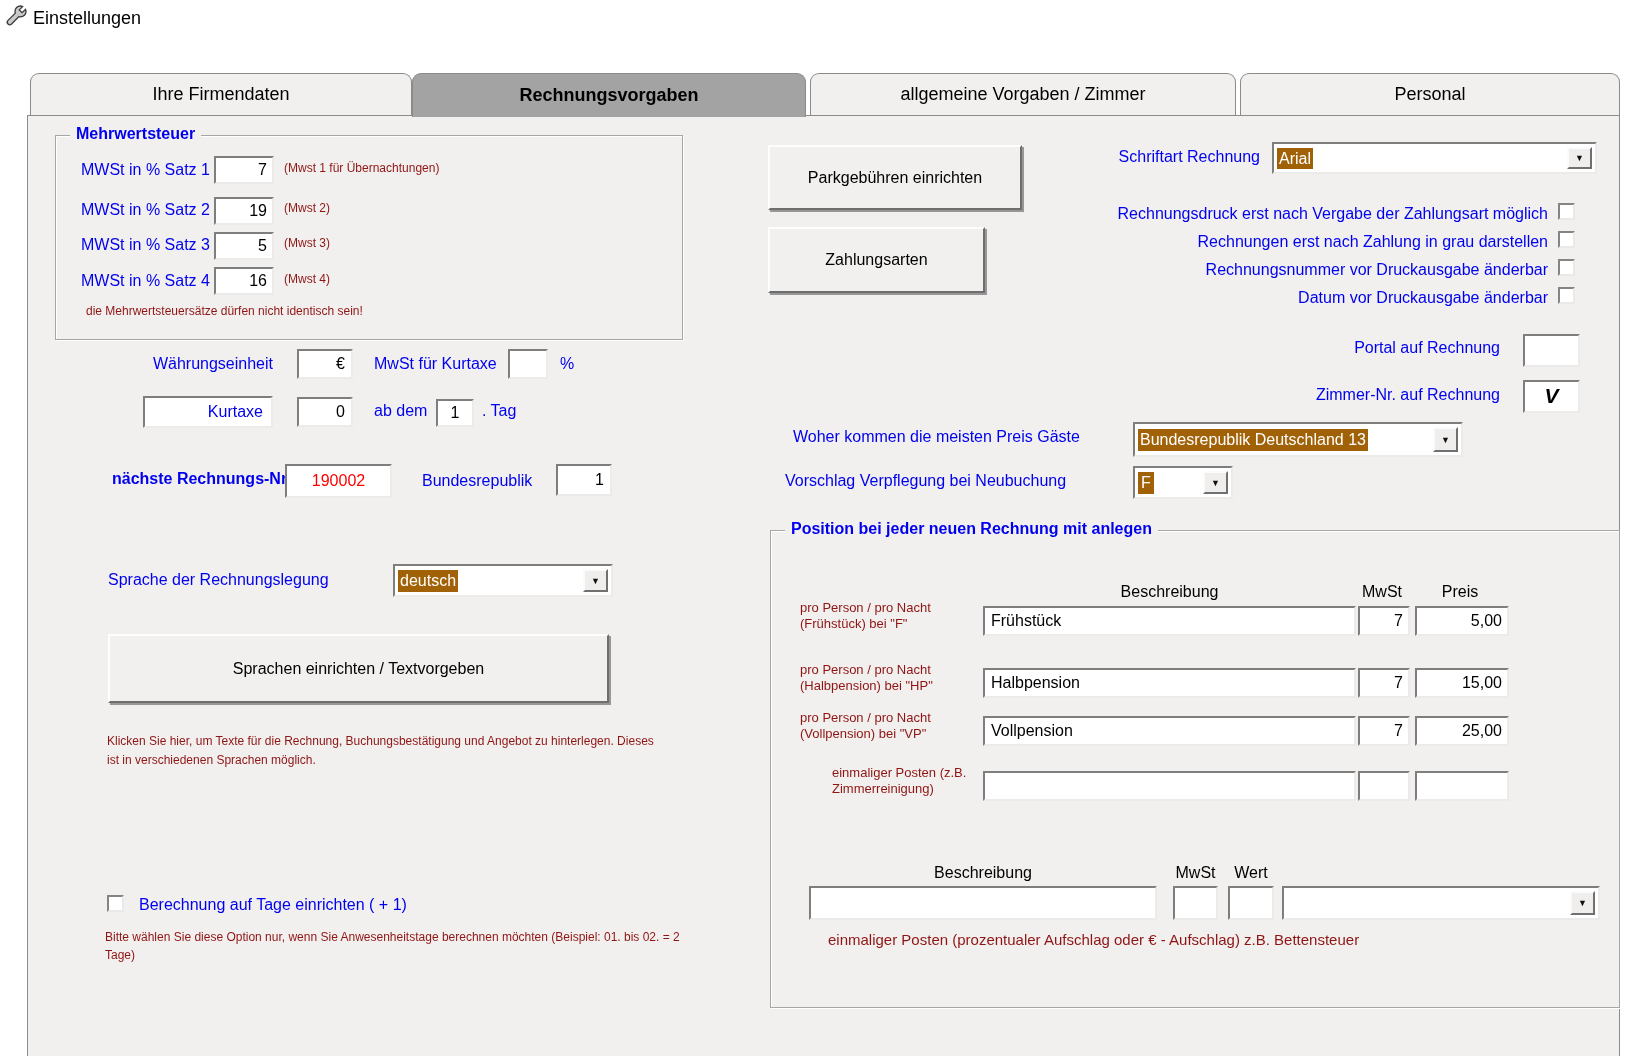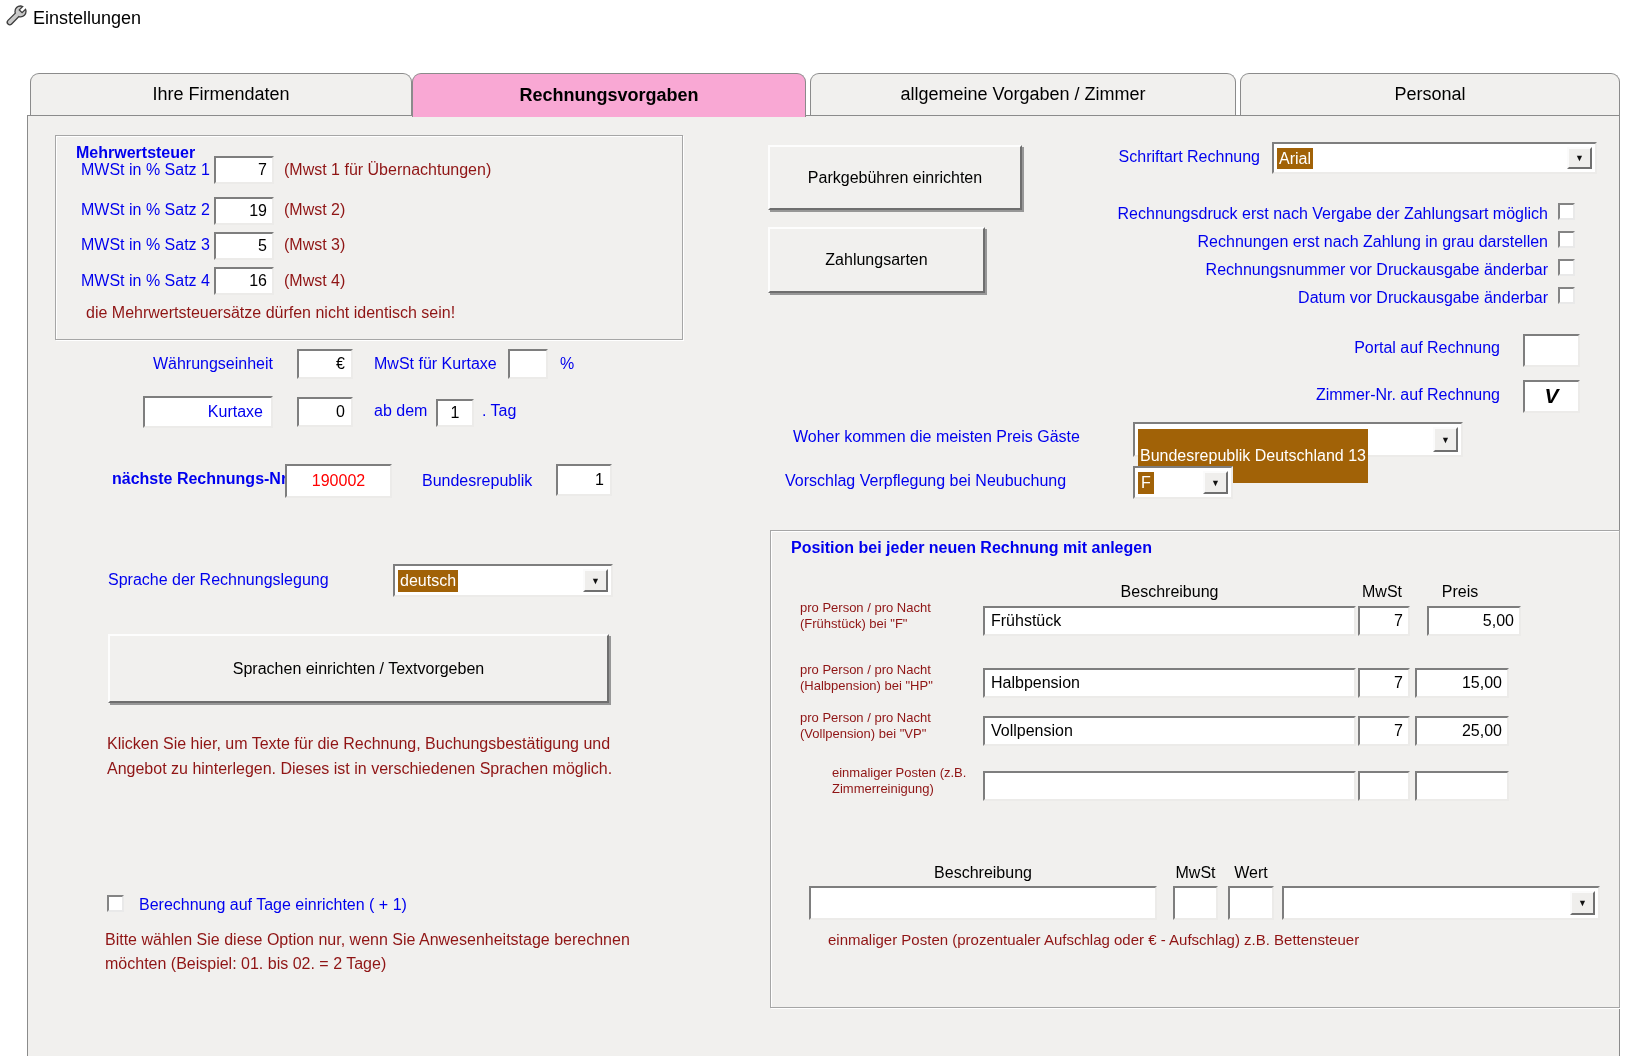--- a/index.html
+++ b/index.html
@@ -23,21 +23,21 @@
     font-size:18px; cursor:default; z-index:2;
   }
   .tab.active { height:44px; font-weight:bold; z-index:6; }
   .panel {
     position:absolute; left:27px; top:115px; width:1593px; height:941px;
     background:#F1F0EE; border:1px solid #8B8B8B; border-bottom:none; z-index:1;
   }
 
   
   .lblb { color:#0000EE; font-size:16px; white-space:nowrap; }
-  .lblr { color:#8F1414; font-size:16px; }
+  .lblr { color:#8F1414; font-size:12px; }
   .right { text-align:right; }
   .sunken {
     background:#fff; border:2px solid;
     border-color:#7E7E7E #ECEBE9 #ECEBE9 #7E7E7E;
   }
   .val { font-size:16px; color:#000; }
   .btn {
     background:#F1F0EE; border:2px solid;
     border-color:#FDFDFD #6E6E6E #6E6E6E #FDFDFD;
     box-shadow:2px 2px 0 #979797;
@@ -56,40 +56,40 @@
   .chk {
     position:absolute; width:17px; height:17px; background:#fff;
     border:2px solid; border-color:#848484 #E9E9E9 #E9E9E9 #848484;
   }
   .grp {
     position:absolute; border:1px solid #A6A6A6;
     box-shadow:inset 1px 1px 0 #FFFFFF, 1px 1px 0 #FFFFFF;
   }
   .grp-title {
     position:absolute; top:-11px; left:14px; background:#F1F0EE;
-    padding:0 6px; font-weight:bold; color:#0000EE; font-size:16px; white-space:nowrap;margin-top:19px;
+    padding:0 6px; font-weight:bold; color:#0000EE; font-size:16px; white-space:nowrap;
   }
   .hdr { font-size:16px; color:#000; text-align:center; white-space:nowrap; }
   .rowlbl { color:#8F1414; font-size:13px; line-height:16px; white-space:nowrap; }
   .vbox-text { display:block; width:100%; }
 </style>
 </head>
 <body>
 
 <span class="abs" style="left:4px; top:5px; width:24px; height:24px;">
   <svg viewBox="0 0 24 24" width="24" height="24">
     <path d="M22 6.5c0 3-2.4 5.4-5.4 5.4-.6 0-1.2-.1-1.7-.3L7.6 19c-1 1-2.6 1-3.6 0s-1-2.6 0-3.6l7.3-7.3c-.2-.5-.3-1.1-.3-1.7C11 3.4 13.4 1 16.4 1c.8 0 1.6.2 2.3.5l-3.4 3.4 2.8 2.8 3.4-3.4c.3.7.5 1.5.5 2.2z" fill="#C9C9C9" stroke="#3B3B3B" stroke-width="1.3"></path>
   </svg>
 </span>
 <div class="abs win-title" style="left:33px; top:8px;">Einstellungen</div>
 
 <div class="panel"></div>
 
 <div class="tab" style="left:30px; width:382px;">Ihre Firmendaten</div>
-<div class="tab active" style="left:412px; width:394px; background:#f9a8d4;">Rechnungsvorgaben</div>
+<div class="tab active" style="left:412px; width:394px; background:#a3a3a3;">Rechnungsvorgaben</div>
 <div class="tab" style="left:810px; width:426px;">allgemeine Vorgaben / Zimmer</div>
 <div class="tab" style="left:1240px; width:380px;">Personal</div>
 
 <div class="grp" style="left:55px; top:135px; width:628px; height:205px; z-index:3;">
   <span class="grp-title">Mehrwertsteuer</span>
 
   <div class="abs lblb" style="left:25px; top:25px;">MWSt in % Satz 1</div>
   <div class="abs lblb" style="left:25px; top:65px;">MWSt in % Satz 2</div>
   <div class="abs lblb" style="left:25px; top:100px;">MWSt in % Satz 3</div>
   <div class="abs lblb" style="left:25px; top:136px;">MWSt in % Satz 4</div>
@@ -156,21 +156,21 @@
 <div class="chk" style="left:1558px; top:259px; z-index:3;"></div>
 <div class="chk" style="left:1558px; top:287px; z-index:3;"></div>
 
 <div class="abs lblb right" style="left:1150px; top:339px; width:350px; z-index:3;">Portal auf Rechnung</div>
 <div class="abs sunken val" style="left:1523px; top:334px; width:57px; height:33px; line-height:29px; text-align:center; z-index:3;"></div>
 <div class="abs lblb right" style="left:1150px; top:386px; width:350px; z-index:3;">Zimmer-Nr. auf Rechnung</div>
 <div class="abs sunken val" style="left:1523px; top:380px; width:57px; height:33px; line-height:28px; text-align:center; font-weight:bold; font-style:italic; font-size:21px; z-index:3;">V</div>
 
 <div class="abs lblb" style="left:793px; top:428px; z-index:3;">Woher kommen die meisten Preis Gäste</div>
 <div class="abs sunken combo" style="left:1133px; top:422px; width:330px; height:35px; z-index:3;">
-  <span class="hl val" style="position:absolute; left:3px; top:5px; padding:16px 2px; line-height:22px; white-space:nowrap;">Bundesrepublik Deutschland 13</span>
+  <span class="hl val" style="position:absolute; left:3px; top:5px; padding:0 2px; line-height:22px; white-space:nowrap;">Bundesrepublik Deutschland 13</span>
   <span class="arrow">▼</span>
 </div>
 <div class="abs lblb" style="left:785px; top:472px; z-index:3;">Vorschlag Verpflegung bei Neubuchung</div>
 <div class="abs sunken combo" style="left:1133px; top:466px; width:100px; height:33px; z-index:3;">
   <span class="hl val" style="position:absolute; left:3px; top:4px; padding:0 3px; line-height:22px;">F</span>
   <span class="arrow">▼</span>
 </div>
 
 <div class="grp" style="left:770px; top:530px; width:850px; height:478px; z-index:3;">
   <span class="grp-title">Position bei jeder neuen Rechnung mit anlegen</span>
@@ -179,21 +179,21 @@
 <div class="abs hdr" style="left:983px;  top:583px; width:373px; z-index:4;">Beschreibung</div>
 <div class="abs hdr" style="left:1352px; top:583px; width:60px;  z-index:4;">MwSt</div>
 <div class="abs hdr" style="left:1410px; top:583px; width:100px; z-index:4;">Preis</div>
 
 <div class="abs rowlbl" style="left:800px; top:600px; z-index:4;">
   <span class="vbox-text">pro Person / pro Nacht</span>
   <span class="vbox-text">(Frühstück) bei "F"</span>
 </div>
 <div class="abs sunken val" style="left:983px;  top:606px; width:373px; height:30px; line-height:26px; padding-left:6px; z-index:4;">Frühstück</div>
 <div class="abs sunken val right" style="left:1358px; top:606px; width:52px; height:30px; line-height:26px; padding-right:5px; z-index:4;">7</div>
-<div class="abs sunken val right" style="left:1415px; top:606px; width:94px; height:30px; line-height:26px; padding-right:5px; z-index:4;margin-left:12px;">5,00</div>
+<div class="abs sunken val right" style="left:1415px; top:606px; width:94px; height:30px; line-height:26px; padding-right:5px; z-index:4;">5,00</div>
 
 <div class="abs rowlbl" style="left:800px; top:662px; z-index:4;">
   <span class="vbox-text">pro Person / pro Nacht</span>
   <span class="vbox-text">(Halbpension) bei "HP"</span>
 </div>
 <div class="abs sunken val" style="left:983px;  top:668px; width:373px; height:30px; line-height:26px; padding-left:6px; z-index:4;">Halbpension</div>
 <div class="abs sunken val right" style="left:1358px; top:668px; width:52px; height:30px; line-height:26px; padding-right:5px; z-index:4;">7</div>
 <div class="abs sunken val right" style="left:1415px; top:668px; width:94px; height:30px; line-height:26px; padding-right:5px; z-index:4;">15,00</div>
 
 <div class="abs rowlbl" style="left:800px; top:710px; z-index:4;">

